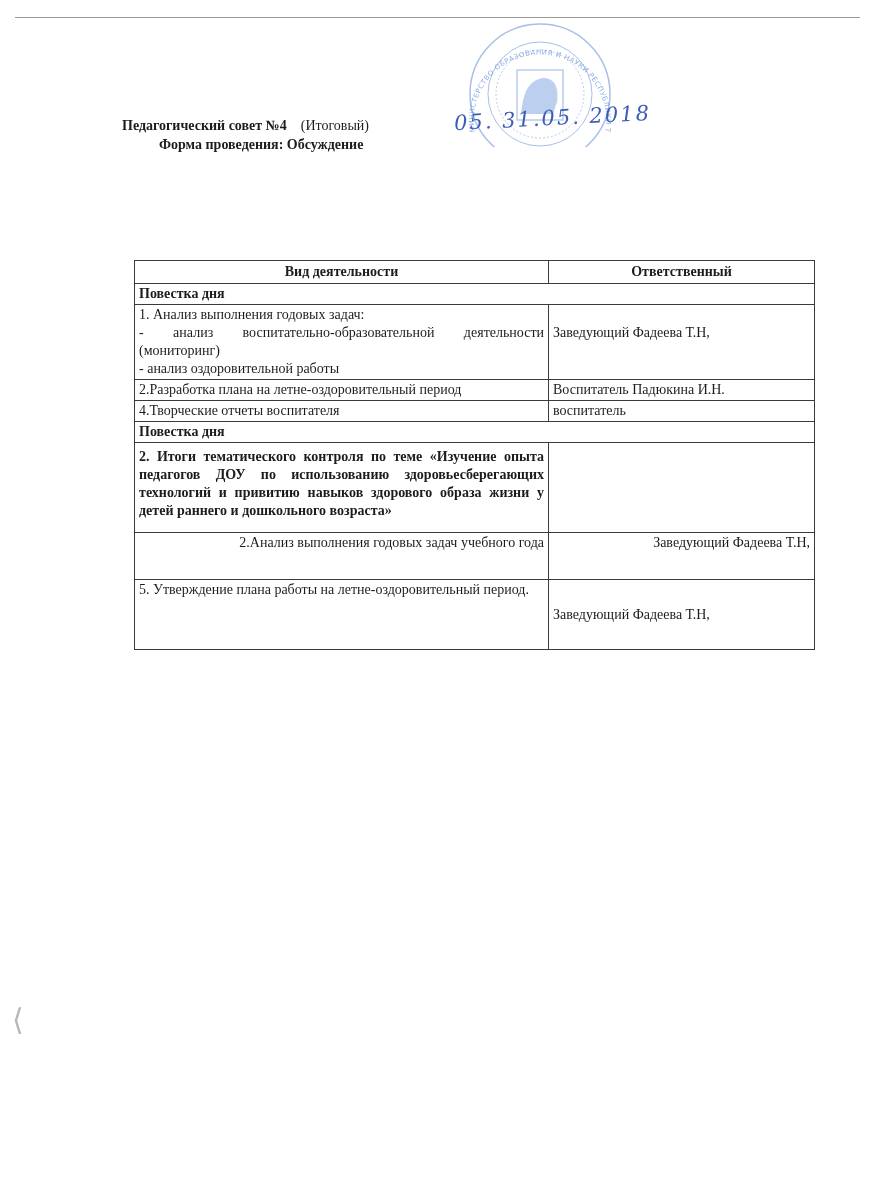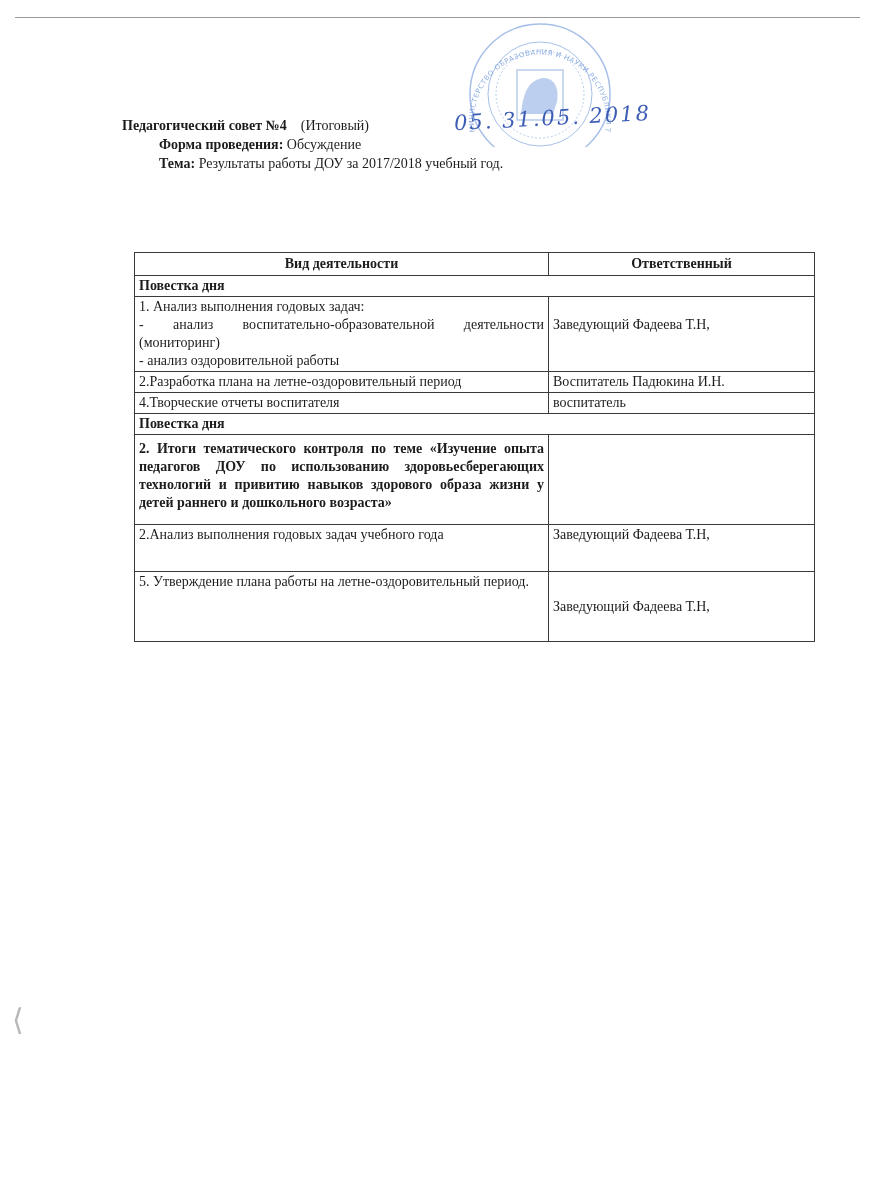--- a/index.html
+++ b/index.html
@@ -12,24 +12,24 @@
     position: absolute; left: 455px; top: 22px; width: 170px; height: 125px;
   }
   .stamp svg { width: 100%; height: 100%; }
   .handwritten-date {
     position: absolute; left: 454px; top: 106px; font-family: "DejaVu Serif", serif; font-style: italic;
     color: #3d5db5; font-size: 21px; letter-spacing: 2px; transform: rotate(-3deg);
   }
   .header-block { position: absolute; left: 122px; top: 116px; width: 676px; font-size: 14px; line-height: 19px; }
   .title-line { margin: 0; }
   .title-line b { font-weight: bold; }
-  .indent { text-indent: 37px; margin: 0; text-align: justify; }
+  .indent { text-indent: 37px; margin: 0; text-align: justify; font-weight: bold; }
   .goal { text-align: justify; }
   table.agenda {
-    position: absolute; left: 134px; top: 252px; width: 681px; border-collapse: collapse;
+    position: absolute; left: 134px; top: 260px; width: 681px; border-collapse: collapse;
     font-size: 14px; line-height: 18px;
   }
   table.agenda td, table.agenda th {
     border: 1px solid #3a3a3a; padding: 1px 4px; vertical-align: top;
   }
   table.agenda th { font-weight: bold; text-align: center; height: 20px; vertical-align: middle; }
   .col-a { width: 405px; }
   .section-row td { font-weight: bold; text-align: left; height: 18px; }
   .justify { text-align: justify; text-align-last: left; }
   .resp-mid { vertical-align: middle !important; }
@@ -61,24 +61,20 @@
 
 <div class="header-block">
   <p class="title-line">
     <b>Педагогический совет №4</b>&nbsp;&nbsp;&nbsp;
     <span>(Итоговый)</span>
   </p>
   <p class="indent">
     <b>Форма проведения:</b>
     <span>Обсуждение</span>
   </p>
-  <p class="indent">
-    <b>Тема:</b>
-    <span>Результаты работы ДОУ за 2017/2018 учебный год.</span>
-  </p>
 </div>
 
 <table class="agenda">
   <tbody>
       <tr>
     <th class="col-a">Вид деятельности</th>
     <th>Ответственный</th>
   </tr>
   <tr class="section-row">
     <td colspan="2">Повестка дня</td>
@@ -99,21 +95,21 @@
     <td>4.Творческие отчеты  воспитателя</td>
     <td>воспитатель</td>
   </tr>
   <tr class="section-row">
     <td colspan="2">Повестка дня</td>
   </tr>
   <tr style="height:90px;">
     <td class="justify" style="padding-top:5px;font-weight:bold;">2. Итоги тематического контроля по теме «Изучение опыта педагогов ДОУ по использованию здоровьесберегающих технологий и привитию навыков здорового образа жизни у детей раннего и дошкольного возраста»</td>
     <td></td>
   </tr>
-  <tr style="height:47px;">
+  <tr style="height:47px;text-align:right;">
     <td>2.Анализ  выполнения годовых задач учебного года</td>
     <td>Заведующий Фадеева Т.Н,</td>
   </tr>
   <tr style="height:70px;margin-top:36px;">
     <td class="justify">5. Утверждение плана работы на летне-оздоровительный период.</td>
     <td class="resp-mid">Заведующий Фадеева Т.Н,</td>
   </tr>
 </tbody>
   </table>
 

